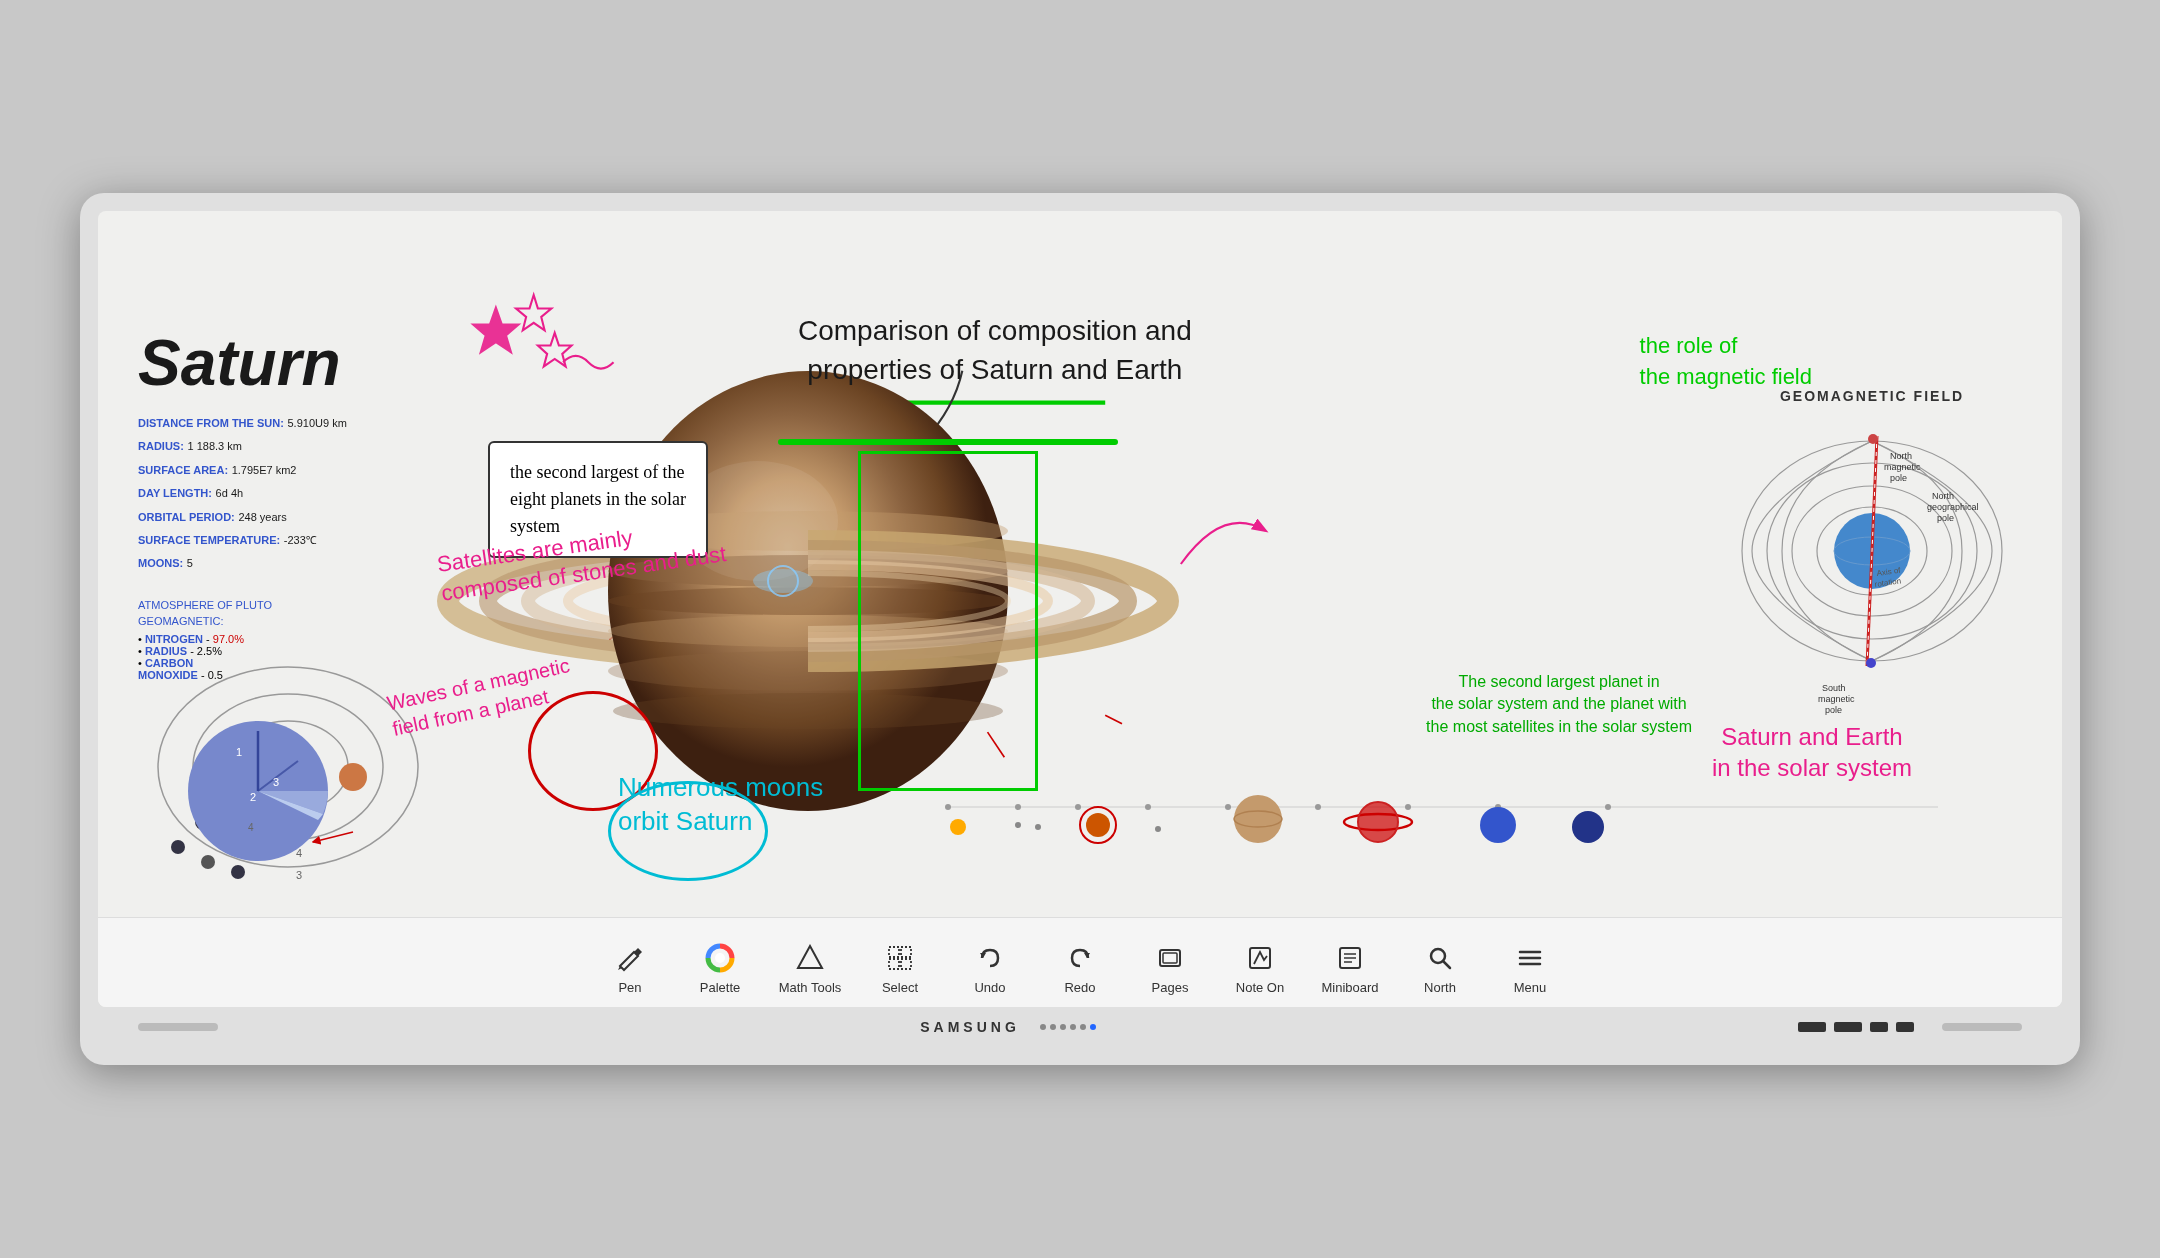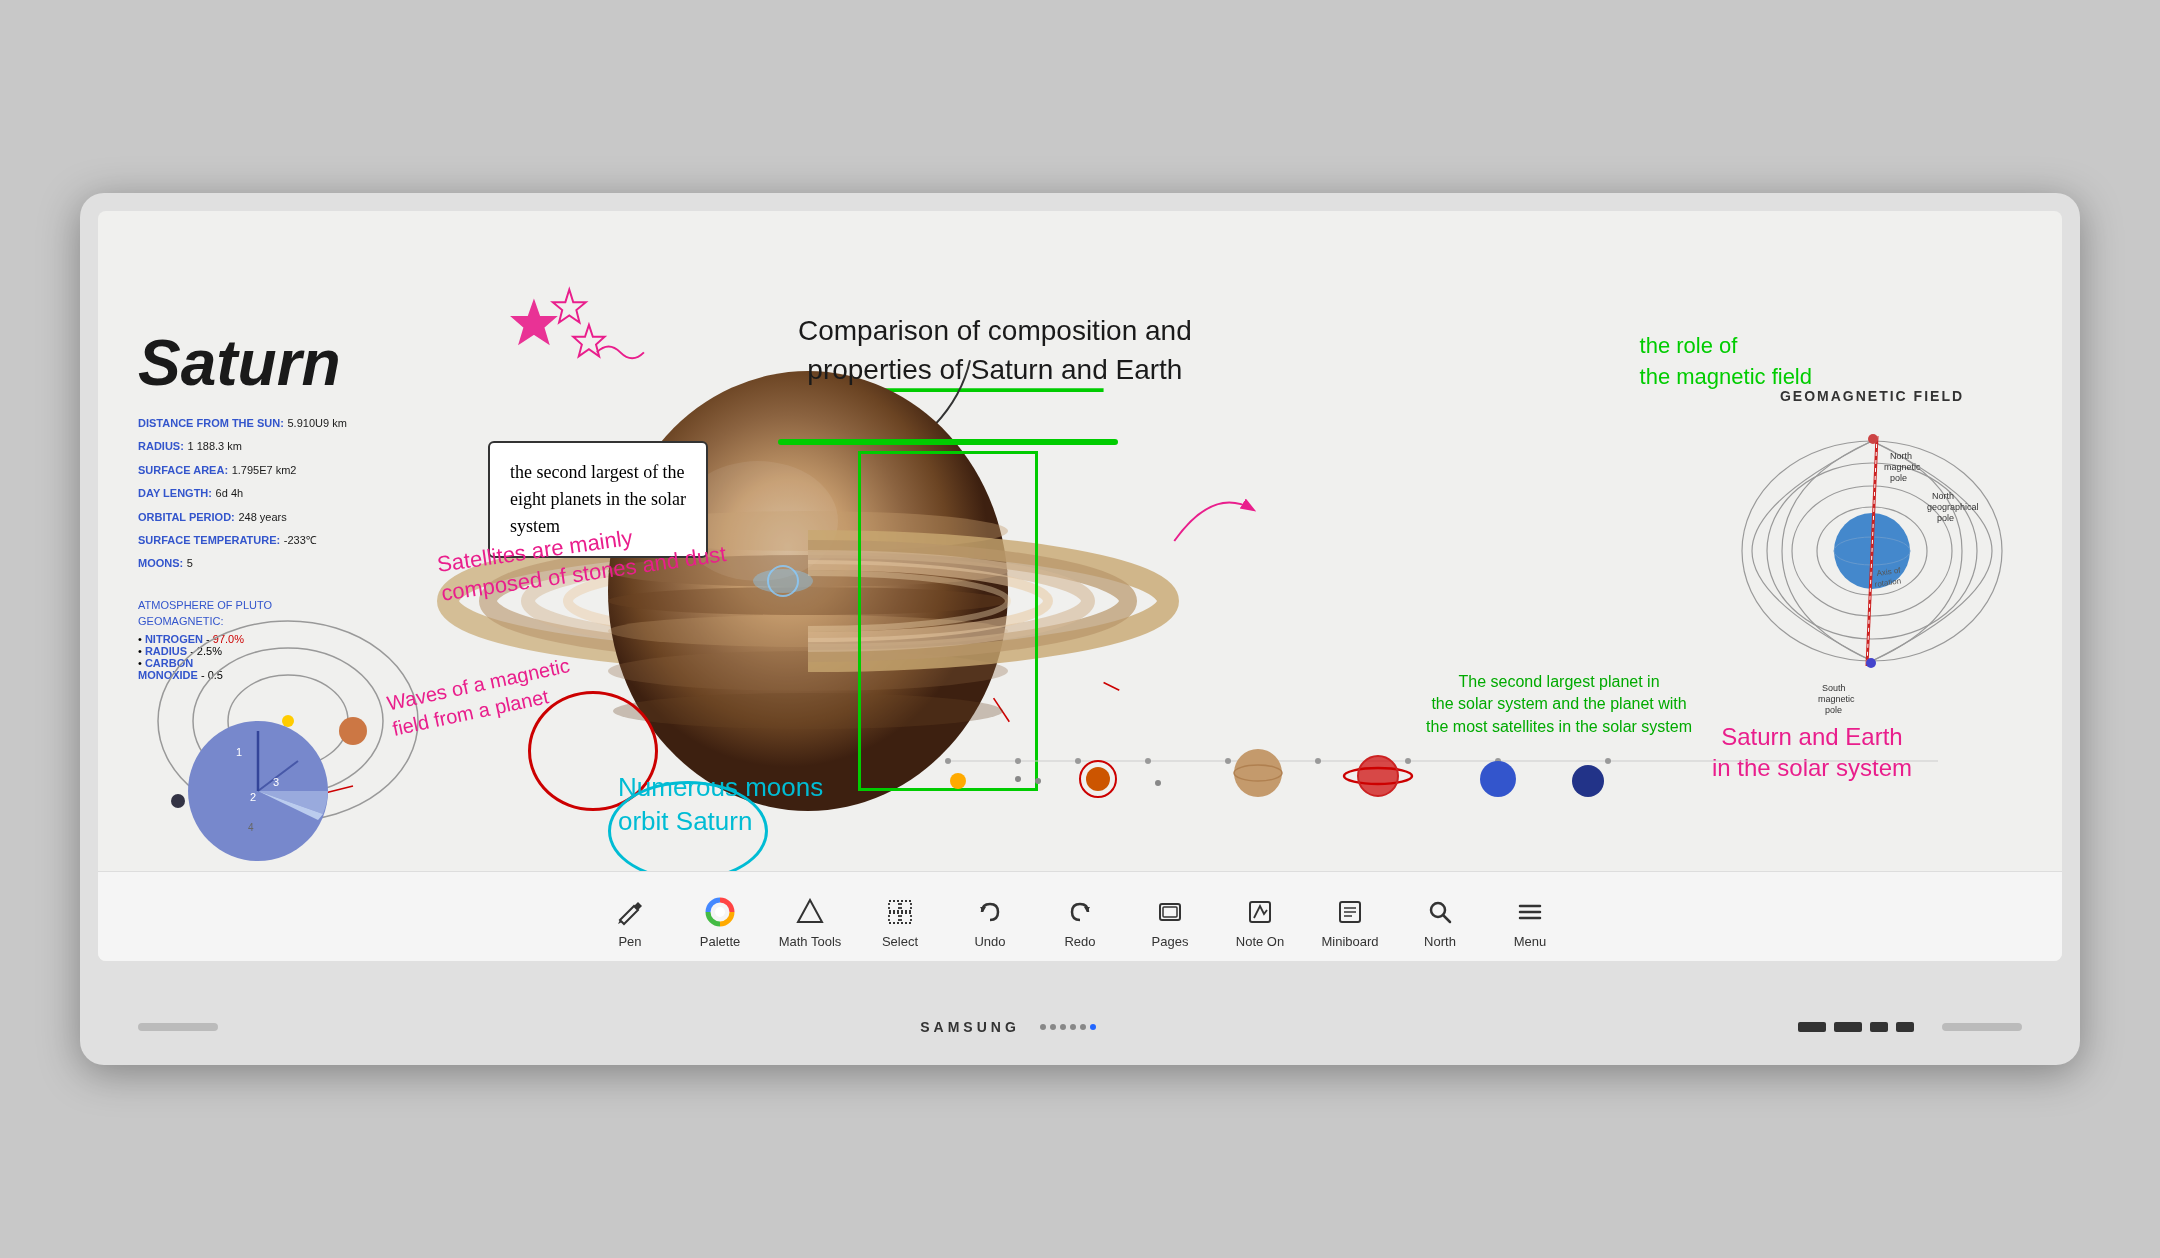--- a/index.html
+++ b/index.html
@@ -202,21 +202,20 @@
     }
     
     .monitor-bottom {
       height: 40px;
       background: #e0e0e0;
       display: flex;
       align-items: center;
       justify-content: space-between;
       padding: 0 40px;
       border-radius: 0 0 8px 8px;
-      margin-top: 46px;
     }
     .samsung-logo {
       font-size: 14px;
       font-weight: bold;
       letter-spacing: 4px;
       color: #333;
     }
     
     .orbit-diagram {
       position: absolute;

